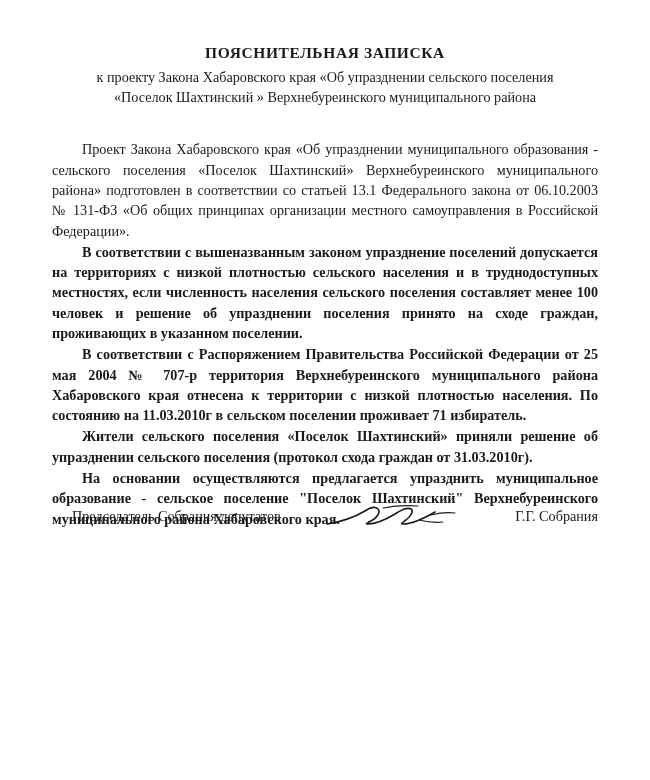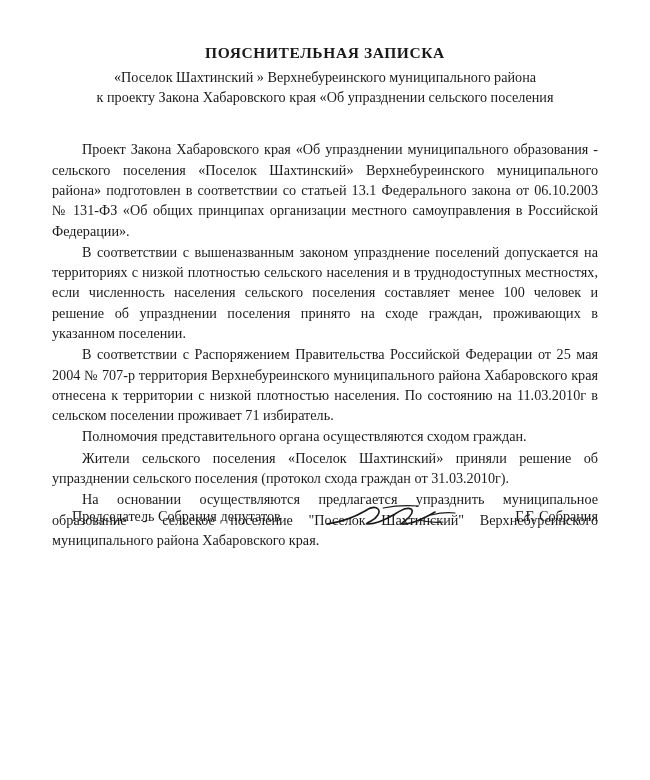--- a/index.html
+++ b/index.html
@@ -43,20 +43,21 @@
   p.para {
     margin: 0 0 0 0;
     text-align: justify;
     text-justify: inter-word;
     font-size: 14.2px;
     line-height: 1.43;
     text-indent: 30px;
   }
   p.para + p.para {
     margin-top: 1px;
+    font-weight: bold;
   }
   .signature-block {
     position: absolute;
     left: 52px;
     right: 52px;
     top: 508px;
     display: flex;
     align-items: flex-start;
     justify-content: space-between;
     font-size: 14.2px;
@@ -82,29 +83,28 @@
   }
 </style>
 </head>
 <body>
 
 <div class="page">
 
   <h1 class="doc-title">ПОЯСНИТЕЛЬНАЯ ЗАПИСКА</h1>
 
   <div class="doc-subtitle">
+    <span class="line">к проекту Закона Хабаровского края «Об упразднении  сельского поселения</span>
     <span class="line">«Поселок Шахтинский » Верхнебуреинского муниципального района</span>
-    <span class="line">к проекту Закона Хабаровского края «Об упразднении  сельского поселения</span>
   </div>
 
   <div class="body-block">
     <p class="para">Проект Закона Хабаровского края «Об упразднении муниципального образования - сельского поселения «Поселок Шахтинский» Верхнебуреинского муниципального района» подготовлен в соответствии со статьей 13.1 Федерального закона от 06.10.2003 № 131-ФЗ «Об общих принципах организации местного самоуправления в Российской Федерации».</p>
     <p class="para">В соответствии с вышеназванным законом упразднение поселений допускается на территориях с низкой плотностью сельского населения и в труднодоступных местностях, если численность населения сельского поселения составляет менее 100 человек и решение об упразднении поселения принято на сходе граждан, проживающих в указанном поселении.</p>
     <p class="para">В соответствии с Распоряжением Правительства Российской Федерации от 25 мая 2004 № 707-р территория Верхнебуреинского муниципального района Хабаровского края отнесена к территории с низкой плотностью населения. По состоянию на 11.03.2010г в сельском поселении  проживает 71 избиратель.</p>
-    <p class="para">Полномочия представительного органа осуществляются сходом граждан.</p>
     <p class="para">Жители сельского поселения «Поселок Шахтинский» приняли решение об упразднении сельского поселения (протокол схода граждан от 31.03.2010г).</p>
     <p class="para">На основании осуществляются  предлагается упразднить муниципальное образование - сельское поселение "Поселок Шахтинский" Верхнебуреинского муниципального района  Хабаровского края.</p>
   </div>
 
   <div class="signature-block">
     <span class="sign-role">Председатель Собрания депутатов</span>
     <span class="sign-mark">
       <svg viewBox="0 0 150 30" xmlns="http://www.w3.org/2000/svg" aria-hidden="true">
         <path d="M4 22 C 18 20, 30 16, 42 9 C 48 5, 52 4, 55 7 C 58 10, 54 16, 48 19 C 44 21, 42 22, 45 22 C 52 22, 62 18, 72 12 C 78 8, 84 5, 88 7 C 91 9, 88 14, 83 18 C 79 21, 77 22, 80 22 C 88 22, 100 17, 112 10" fill="none" stroke="#1a1a1a" stroke-width="1.6" stroke-linecap="round"></path>
         <path d="M60 6 C 70 4, 82 3, 95 4" fill="none" stroke="#1a1a1a" stroke-width="1.2" stroke-linecap="round"></path>

